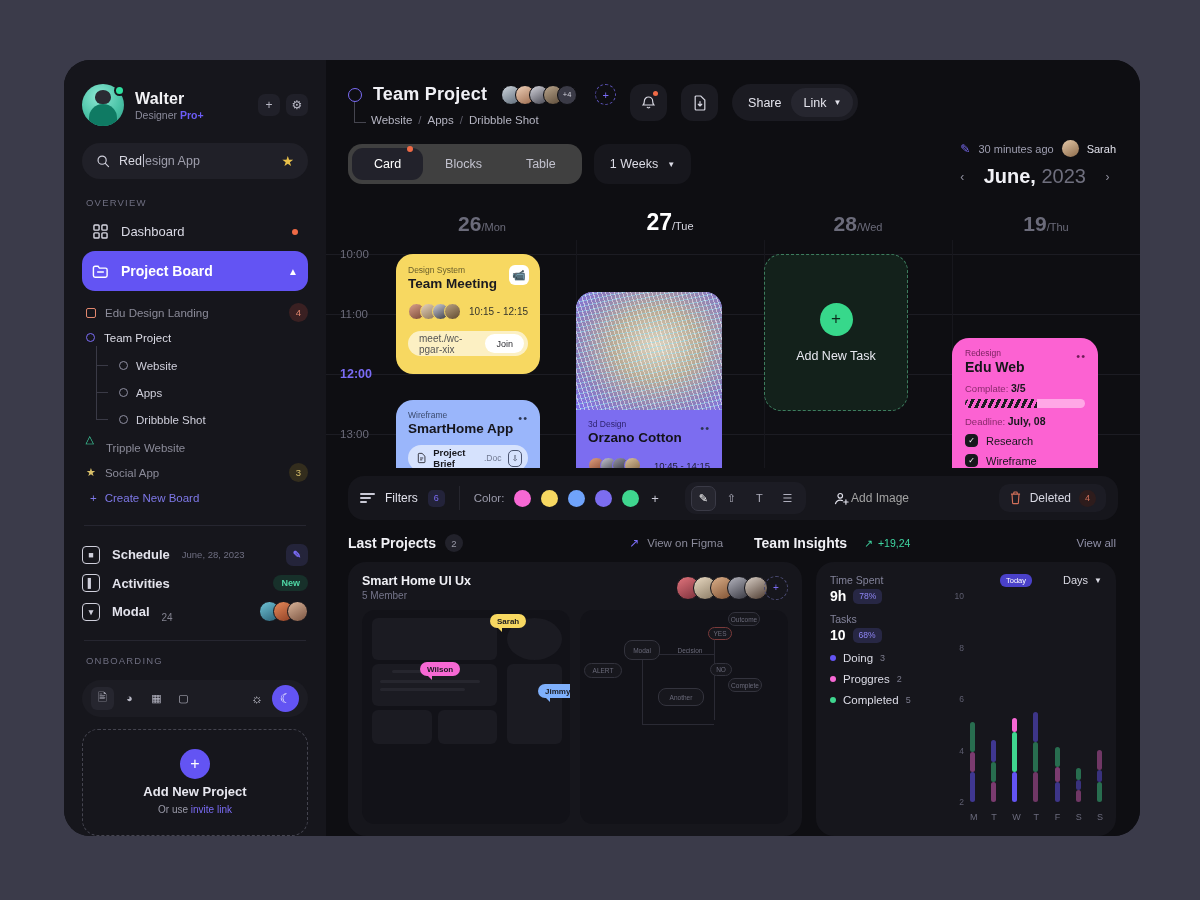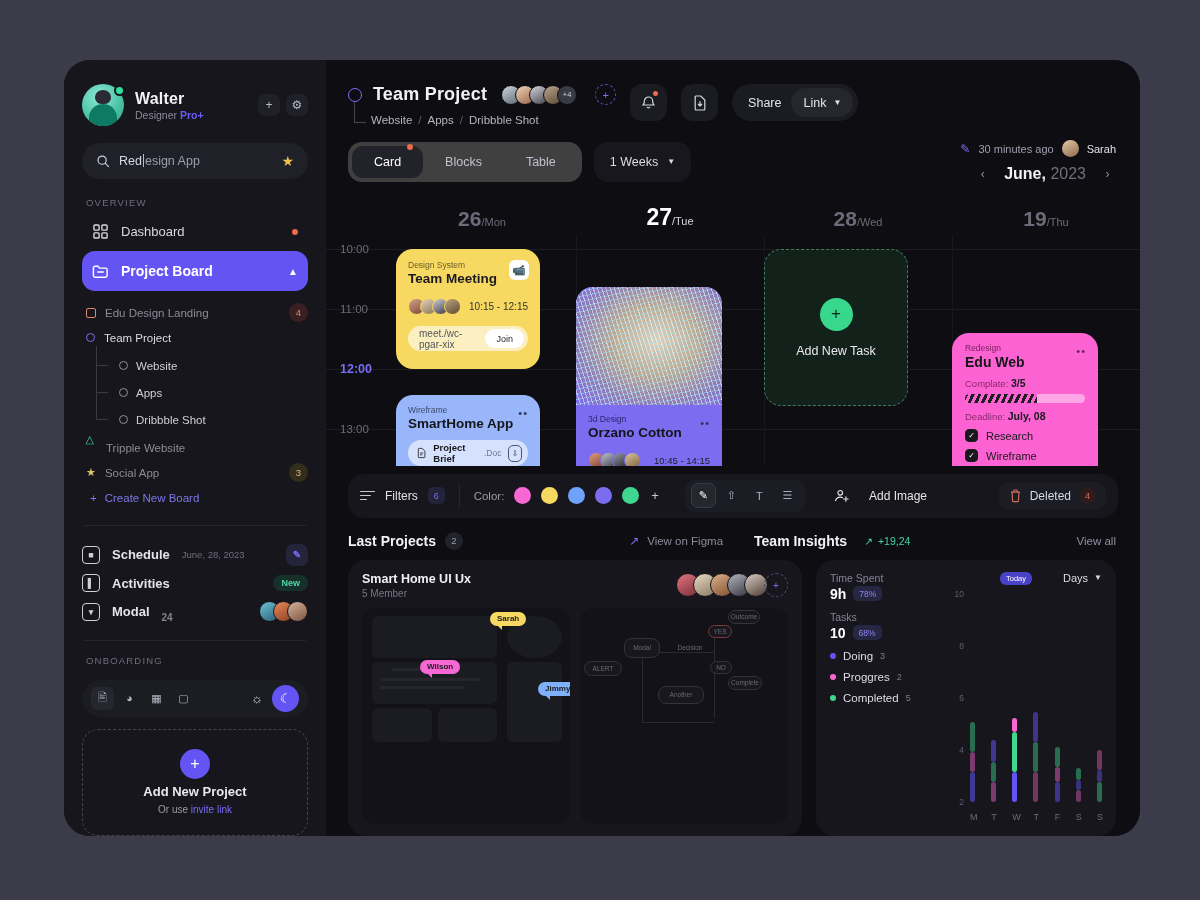--- a/index.html
+++ b/index.html
@@ -68,21 +68,21 @@
   .tri{width:0;height:0;border-left:5.5px solid transparent;border-right:5.5px solid transparent;border-bottom:9px solid transparent;position:relative;flex:0 0 11px;}
   .tri::before{content:"△";position:absolute;left:-5.5px;top:-9px;color:#3fd6a2;font-size:11px;line-height:11px;}
   .gear-s{color:#d9c06a;font-size:11px;}
   .create{display:flex;align-items:center;gap:8px;height:26px;font-size:11.5px;color:#7e78e8;padding-left:4px;}
 
   .divline{height:1px;background:#262630;margin:14px 2px;}
 
   .mini-row{display:flex;align-items:center;gap:12px;height:30px;color:#e3e3ec;font-size:13px;font-weight:bold;}
   .mini-ico{width:18px;height:18px;border:1.4px solid #cfcfdb;border-radius:4px;display:flex;align-items:center;justify-content:center;font-size:9px;color:#cfcfdb;}
   .mini-sub{font-size:9.5px;color:#6e6e80;font-weight:normal;}
-  .mini-count{font-size:10px;color:#82828f;font-weight:bold;margin-top:12px;}
+  .mini-count{font-size:10px;color:#82828f;font-weight:normal;margin-top:12px;}
   .edit-pill{margin-left:auto;width:22px;height:22px;border-radius:7px;background:#24243a;color:#7b6cf6;font-size:10px;display:flex;align-items:center;justify-content:center;}
   .new-pill{margin-left:auto;font-size:9px;color:#4fd6a4;background:#17302a;border-radius:9px;padding:3px 8px;}
   .stack{margin-left:auto;display:flex;}
   .stack .av{width:21px;height:21px;border-radius:50%;border:1.5px solid #16161c;margin-left:-7px;}
   .stack .av:first-child{margin-left:0;}
 
   .onb-bar{margin-top:6px;height:38px;border-radius:19px;background:#1c1c23;display:flex;align-items:center;padding:0 9px;gap:4px;}
   .onb-ico{width:23px;height:23px;border-radius:6px;display:flex;align-items:center;justify-content:center;color:#b7b7c4;font-size:11px;}
   .onb-ico.sel{background:#26262f;}
   .sun{margin-left:auto;color:#cdcdd8;font-size:13px;padding-right:5px;}
@@ -128,21 +128,21 @@
   .seg-i.on{background:#22222b;color:#fff;}
   .seg-i .nd{position:absolute;right:10px;top:-2px;width:6px;height:6px;border-radius:50%;background:#ef6a46;}
   .wk{height:40px;border-radius:14px;background:#17171d;display:flex;align-items:center;gap:9px;padding:0 16px;font-size:12.5px;color:#dcdce6;}
   .right-meta{margin-left:auto;display:flex;flex-direction:column;align-items:flex-end;gap:8px;}
   .meta-row{display:flex;align-items:center;gap:8px;font-size:11px;color:#9e9eb0;}
   .meta-row .pen{color:#7b6cf6;font-size:12px;}
   .meta-av{width:17px;height:17px;border-radius:50%;}
   .meta-nm{color:#e0e0ea;font-size:11px;}
   .mon-nav{display:flex;align-items:center;gap:13px;}
   .arw{width:17px;height:17px;display:flex;align-items:center;justify-content:center;color:#8f8f9e;font-size:12px;}
-  .mon{font-size:16px;color:#f1f1f6;font-weight:bold;}
+  .mon{font-size:20px;color:#f1f1f6;font-weight:bold;}
   .mon .yr{color:#6f6f7e;font-weight:normal;}
 
   
   .cal{flex:1;position:relative;margin-top:6px;overflow:hidden;}
   .days{display:flex;padding-left:62px;height:42px;align-items:flex-end;}
   .day{flex:1;text-align:center;}
   .day .n{font-size:21px;color:#6b6b7a;font-weight:bold;}
   .day .w{font-size:11px;color:#6b6b7a;}
   .day.on .n{font-size:23px;color:#fff;}
   .day.on .w{color:#d6d6e0;}
@@ -214,21 +214,21 @@
   .fl-ico i{display:block;height:1.6px;background:#c9c9d5;border-radius:2px;}
   .fl-ico i:nth-child(1){width:15px;} .fl-ico i:nth-child(2){width:11px;} .fl-ico i:nth-child(3){width:7px;}
   .fl-t{font-size:12px;color:#e2e2ec;}
   .fl-n{width:17px;height:17px;border-radius:5px;background:#23233a;color:#7b6cf6;font-size:9px;display:flex;align-items:center;justify-content:center;}
   .col-lbl{font-size:11.5px;color:#9c9cac;margin-left:4px;}
   .sw{width:17px;height:17px;border-radius:50%;}
   .sw-plus{color:#c9c9d5;font-size:13px;margin-left:2px;}
   .tool-grp{margin-left:16px;height:32px;border-radius:11px;background:#1c1c24;display:flex;align-items:center;padding:0 6px;gap:3px;}
   .tg{width:25px;height:25px;border-radius:7px;display:flex;align-items:center;justify-content:center;color:#aeaebc;font-size:11px;}
   .tg.on{background:#26262f;color:#fff;border:1px solid #3a3a46;}
-  .addimg{display:flex;align-items:center;gap:19px;margin-left:18px;font-size:12px;color:#e5e5e5;}
+  .addimg{display:flex;align-items:center;gap:1px;margin-left:18px;font-size:12px;color:#a3a3a3;}
   .deleted{margin-left:auto;display:flex;align-items:center;gap:8px;height:28px;border-radius:10px;background:#1c1c24;padding:0 10px;font-size:12px;color:#d9d9e4;}
   .del-n{width:17px;height:17px;border-radius:50%;background:#2e1c1c;color:#d3705a;font-size:9px;display:flex;align-items:center;justify-content:center;}
 
   
   .sect-head{display:flex;align-items:center;padding:14px 24px 0 22px;gap:9px;}
   .sh-t{font-size:14px;color:#f0f0f5;font-weight:bold;}
   .sh-n{width:18px;height:18px;border-radius:50%;background:#22222b;color:#9a9aa8;font-size:9.5px;display:flex;align-items:center;justify-content:center;}
   .figma{margin-left:auto;display:flex;align-items:center;gap:8px;font-size:11.5px;color:#8a8a9a;}
   .figma .ex{color:#7b6cf6;font-size:12px;}
   .ti-t{font-size:14px;color:#f0f0f5;font-weight:bold;margin-left:22px;}

